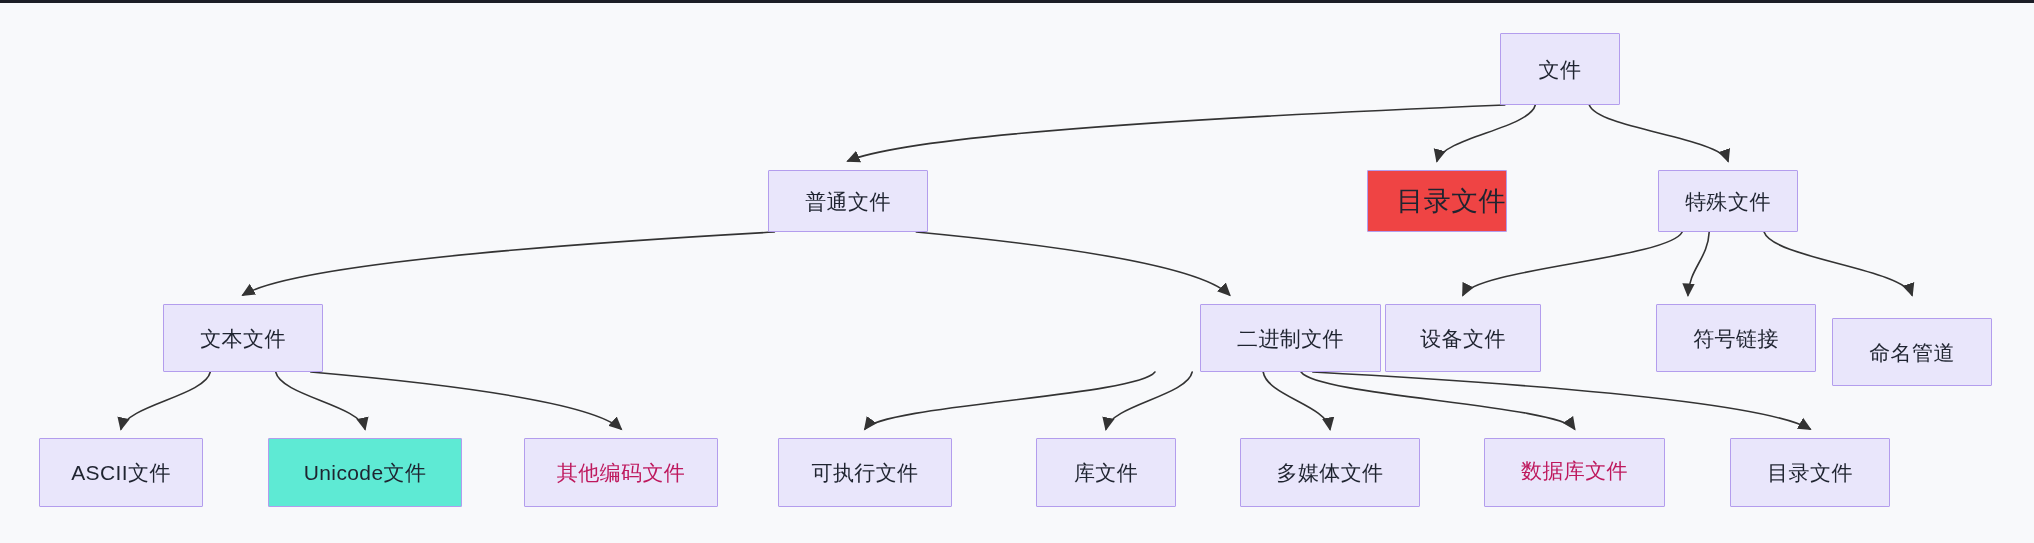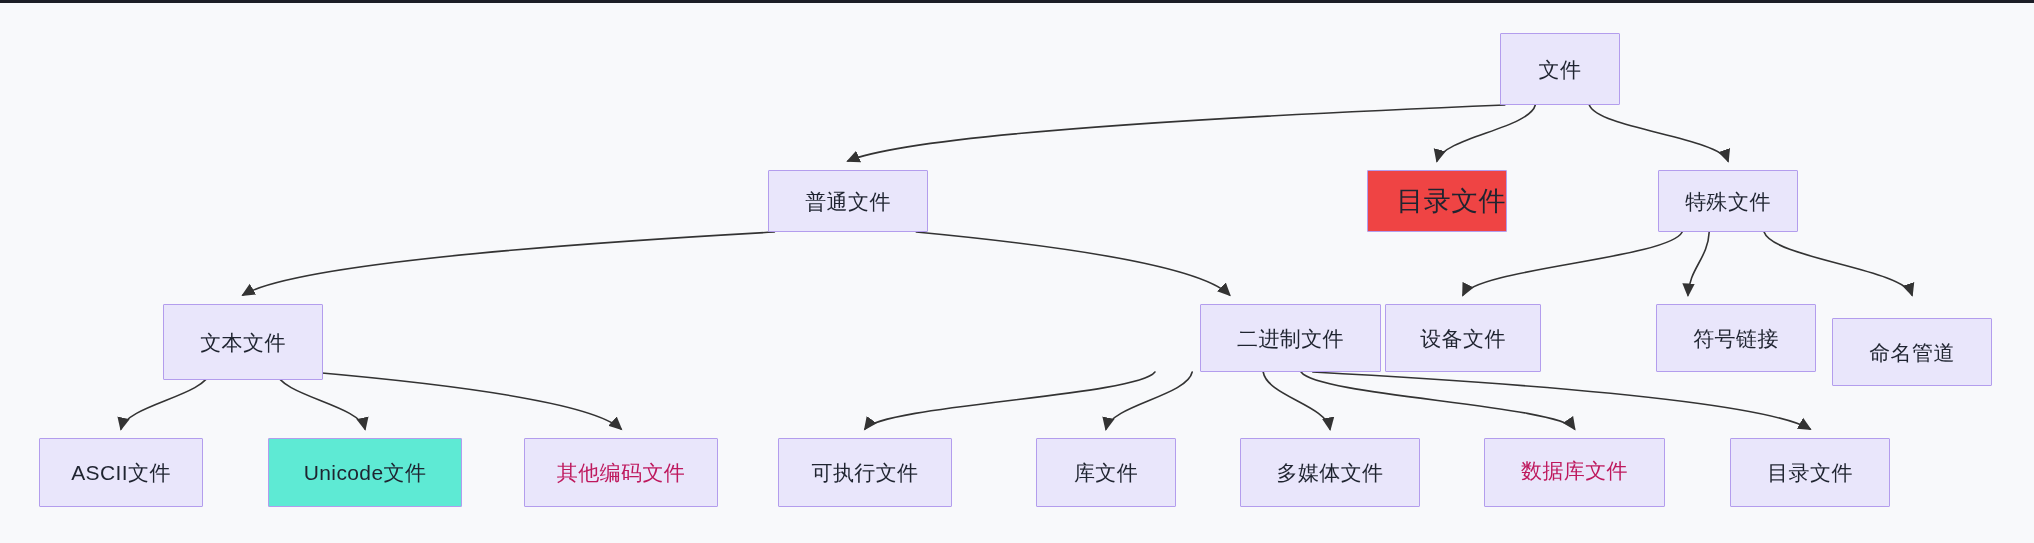--- a/index.html
+++ b/index.html
@@ -104,21 +104,21 @@
       </div>
       <div class="node" style="left: 768px; top: 170px; width: 160px; height: 62px; background: rgb(233, 230, 251); border-color: rgb(179, 157, 237); color: rgb(31, 36, 48); font-size: 21px;">
         <span class="node-label">普通文件</span>
       </div>
       <div class="node" style="left: 1367px; top: 170px; width: 140px; height: 62px; background: #ef4444; border-color: rgb(179, 157, 237); color: rgb(31, 36, 48); font-size: 27px; justify-content: flex-end;">
         <span class="node-label">目录文件</span>
       </div>
       <div class="node" style="left: 1658px; top: 170px; width: 140px; height: 62px; background: rgb(233, 230, 251); border-color: rgb(179, 157, 237); color: rgb(31, 36, 48); font-size: 21px;">
         <span class="node-label">特殊文件</span>
       </div>
-      <div class="node" style="left: 163px; top: 304px; width: 160px; height: 76px; background: rgb(233, 230, 251); border-color: rgb(179, 157, 237); color: rgb(31, 36, 48); font-size: 21px;">
+      <div class="node" style="left: 163px; top: 304px; width: 160px; height: 68px; background: rgb(233, 230, 251); border-color: rgb(179, 157, 237); color: rgb(31, 36, 48); font-size: 21px;">
         <span class="node-label">文本文件</span>
       </div>
       <div class="node" style="left: 1200px; top: 304px; width: 181px; height: 68px; background: rgb(233, 230, 251); border-color: rgb(179, 157, 237); color: rgb(31, 36, 48); font-size: 21px;">
         <span class="node-label">二进制文件</span>
       </div>
       <div class="node" style="left: 1385px; top: 304px; width: 156px; height: 68px; background: rgb(233, 230, 251); border-color: rgb(179, 157, 237); color: rgb(31, 36, 48); font-size: 21px;">
         <span class="node-label">设备文件</span>
       </div>
       <div class="node" style="left: 1608px; top: 304px; width: 160px; height: 68px; background: rgb(233, 230, 251); border-color: rgb(179, 157, 237); color: rgb(31, 36, 48); font-size: 21px; margin-left: 48px;">
         <span class="node-label">符号链接</span>

